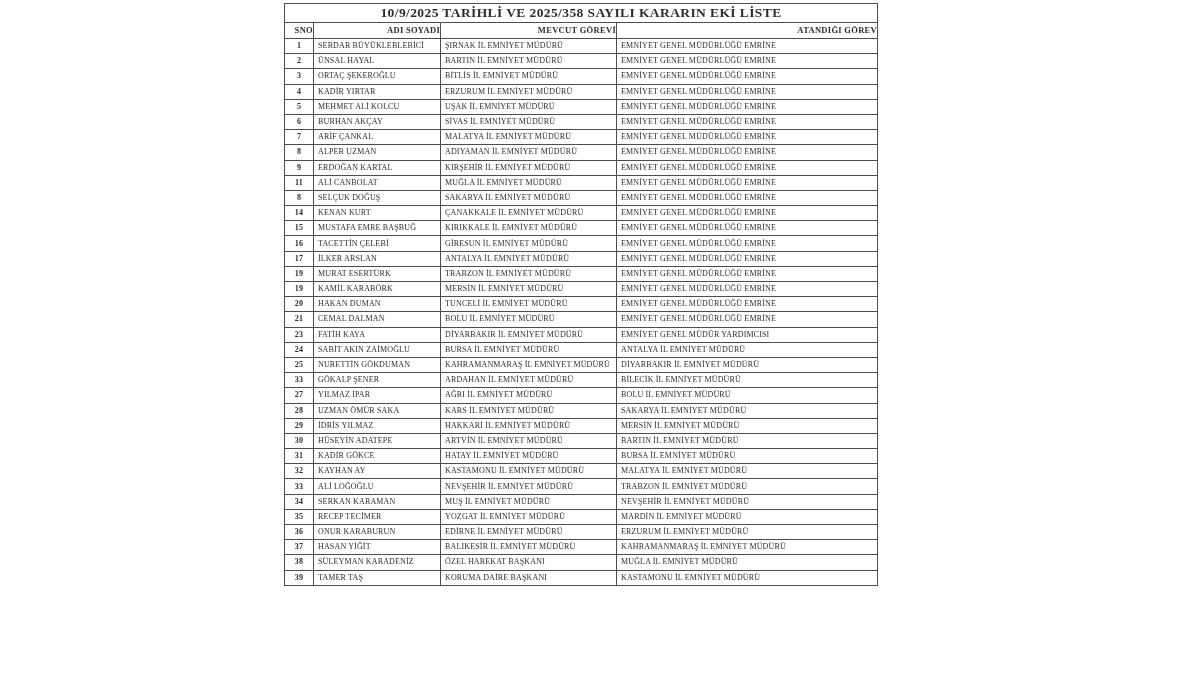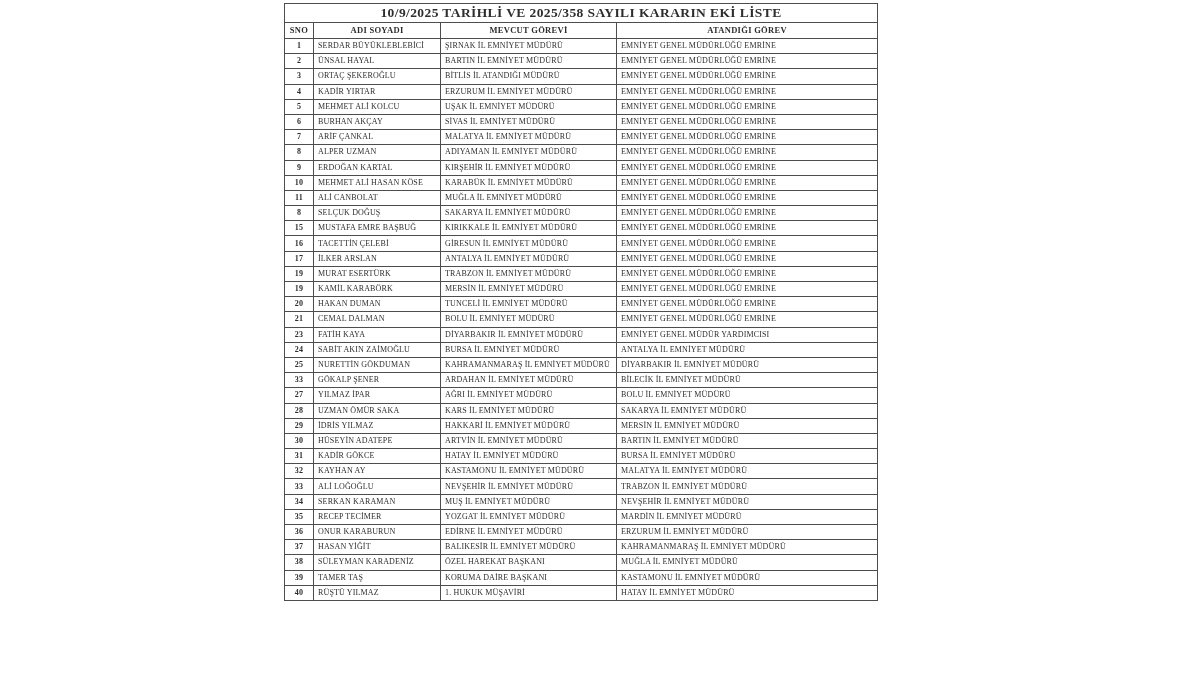--- a/index.html
+++ b/index.html
@@ -40,21 +40,21 @@
     height: 19px;
     font-size: 13.5px;
     font-weight: bold;
     text-align: center;
     letter-spacing: 0.4px;
   }
   tr.header-row th {
     height: 16px;
     font-size: 8.5px;
     font-weight: bold;
-    text-align: center;
+    text-align: right;
     letter-spacing: 0.3px;
   }
   tr.body-row { height: 15.2px; }
   tr.body-row td {
     font-size: 8px;
     letter-spacing: 0.15px;
   }
   td.c-sno {
     text-align: center;
     font-weight: bold;
@@ -96,21 +96,21 @@
   <tr class="body-row">
     <td class="c-sno">2</td>
     <td class="c-name">ÜNSAL HAYAL</td>
     <td class="c-cur">BARTIN İL EMNİYET MÜDÜRÜ</td>
     <td class="c-asg">EMNİYET GENEL MÜDÜRLÜĞÜ EMRİNE</td>
   </tr>
 
   <tr class="body-row">
     <td class="c-sno">3</td>
     <td class="c-name">ORTAÇ ŞEKEROĞLU</td>
-    <td class="c-cur">BİTLİS İL ATANDIĞI MÜDÜRÜ</td>
+    <td class="c-cur">BİTLİS İL EMNİYET MÜDÜRÜ</td>
     <td class="c-asg">EMNİYET GENEL MÜDÜRLÜĞÜ EMRİNE</td>
   </tr>
 
   <tr class="body-row">
     <td class="c-sno">4</td>
     <td class="c-name">KADİR YIRTAR</td>
     <td class="c-cur">ERZURUM İL EMNİYET MÜDÜRÜ</td>
     <td class="c-asg">EMNİYET GENEL MÜDÜRLÜĞÜ EMRİNE</td>
   </tr>
 
@@ -142,42 +142,42 @@
     <td class="c-asg">EMNİYET GENEL MÜDÜRLÜĞÜ EMRİNE</td>
   </tr>
 
   <tr class="body-row">
     <td class="c-sno">9</td>
     <td class="c-name">ERDOĞAN KARTAL</td>
     <td class="c-cur">KIRŞEHİR İL EMNİYET MÜDÜRÜ</td>
     <td class="c-asg">EMNİYET GENEL MÜDÜRLÜĞÜ EMRİNE</td>
   </tr>
 
-  <tr class="body-row">
-    <td class="c-sno">10</td>
-    <td class="c-name">MEHMET ALİ HASAN KÖSE</td>
-    <td class="c-cur">KARABÜK İL EMNİYET MÜDÜRÜ</td>
-    <td class="c-asg">EMNİYET GENEL MÜDÜRLÜĞÜ EMRİNE</td>
-  </tr>
 
   <tr class="body-row">
     <td class="c-sno">11</td>
     <td class="c-name">ALİ CANBOLAT</td>
     <td class="c-cur">MUĞLA İL EMNİYET MÜDÜRÜ</td>
     <td class="c-asg">EMNİYET GENEL MÜDÜRLÜĞÜ EMRİNE</td>
   </tr>
 
   <tr class="body-row">
     <td class="c-sno">8</td>
     <td class="c-name">SELÇUK DOĞUŞ</td>
     <td class="c-cur">SAKARYA İL EMNİYET MÜDÜRÜ</td>
     <td class="c-asg">EMNİYET GENEL MÜDÜRLÜĞÜ EMRİNE</td>
   </tr>
 
 
+  <tr class="body-row">
+    <td class="c-sno">14</td>
+    <td class="c-name">KENAN KURT</td>
+    <td class="c-cur">ÇANAKKALE İL EMNİYET MÜDÜRÜ</td>
+    <td class="c-asg">EMNİYET GENEL MÜDÜRLÜĞÜ EMRİNE</td>
+  </tr>
 
   <tr class="body-row">
     <td class="c-sno">15</td>
     <td class="c-name">MUSTAFA EMRE BAŞBUĞ</td>
     <td class="c-cur">KIRIKKALE İL EMNİYET MÜDÜRÜ</td>
     <td class="c-asg">EMNİYET GENEL MÜDÜRLÜĞÜ EMRİNE</td>
   </tr>
 
   <tr class="body-row">
     <td class="c-sno">16</td>
@@ -334,21 +334,15 @@
     <td class="c-asg">MUĞLA İL EMNİYET MÜDÜRÜ</td>
   </tr>
 
   <tr class="body-row">
     <td class="c-sno">39</td>
     <td class="c-name">TAMER TAŞ</td>
     <td class="c-cur">KORUMA DAİRE BAŞKANI</td>
     <td class="c-asg">KASTAMONU İL EMNİYET MÜDÜRÜ</td>
   </tr>
 
-  <tr class="body-row">
-    <td class="c-sno">40</td>
-    <td class="c-name">RÜŞTÜ YILMAZ</td>
-    <td class="c-cur">1. HUKUK MÜŞAVİRİ</td>
-    <td class="c-asg">HATAY İL EMNİYET MÜDÜRÜ</td>
-  </tr>
 </tbody>
   </table>
 </div>
 
 </body></html>

